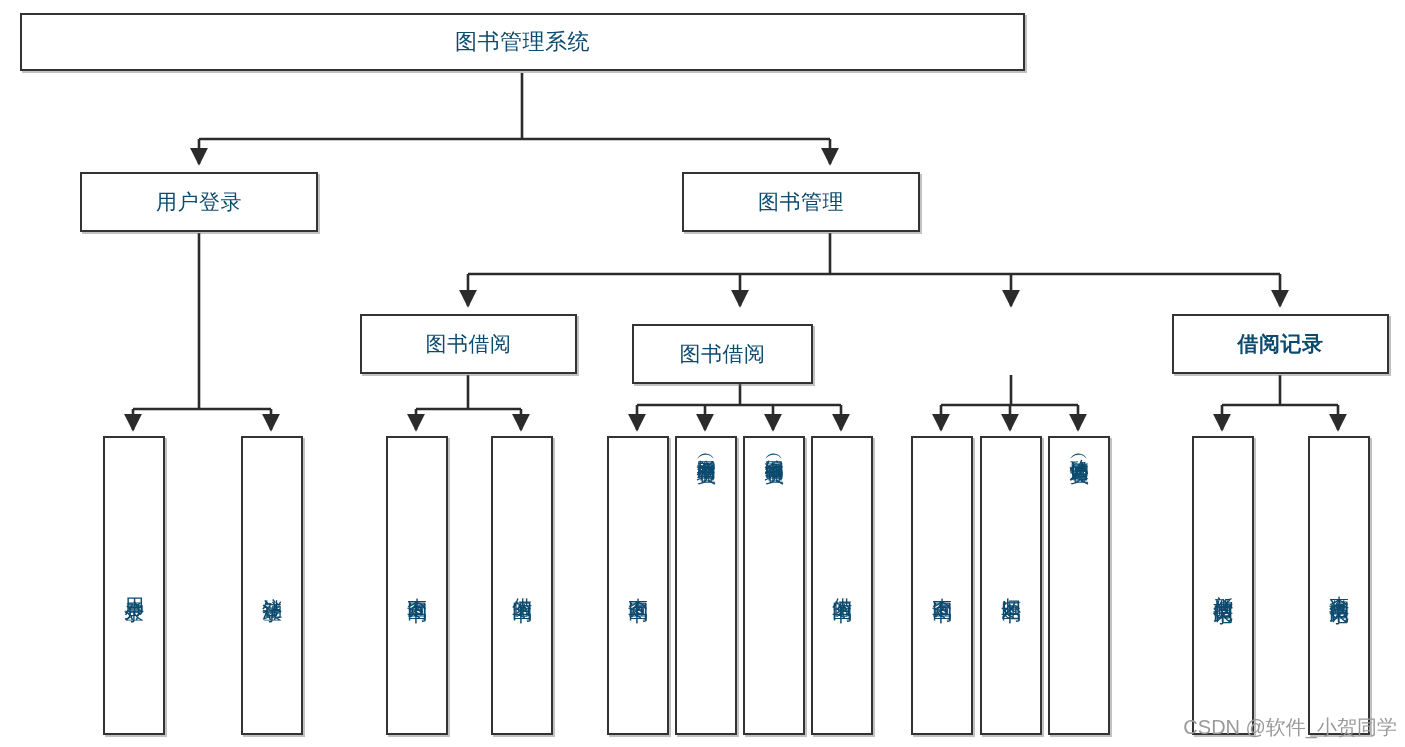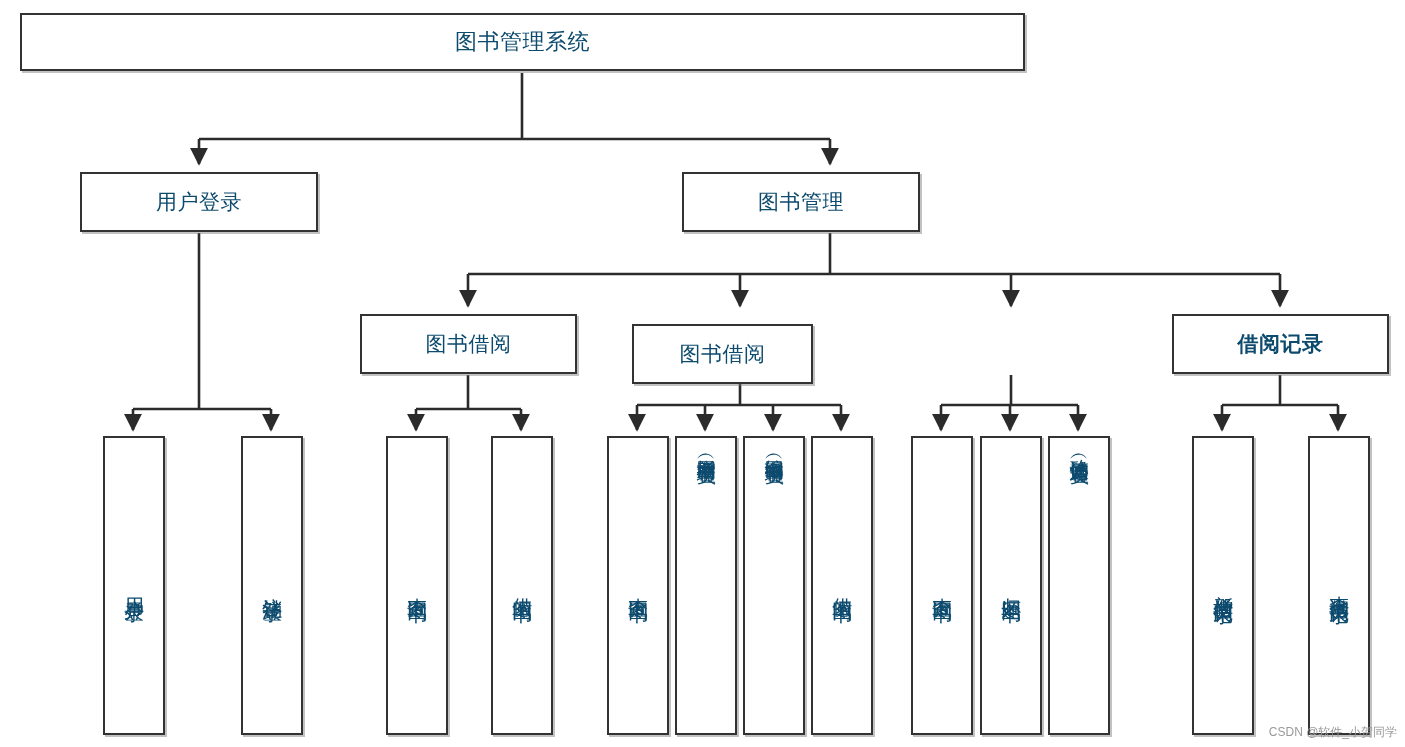--- a/index.html
+++ b/index.html
@@ -58,21 +58,21 @@
     white-space: nowrap;
     text-align: left;
   }
   .node-box.leaf.tall-text { padding-top: 6px; }
   .node-box.leaf.tall-text .node-label-v { font-size: 19px; letter-spacing: 1px; }
   .node-box.leaf.mid-text { align-items: center; padding-top: 0; }
   #watermark {
     position: absolute;
     right: 8px;
     bottom: 6px;
-    font-size: 12px;
+    font-size: 20px;
     color: #9a9a9a;
     white-space: nowrap;
     pointer-events: none;
   }
 </style>
 </head>
 <body>
 
 <div id="diagram-root">
 

